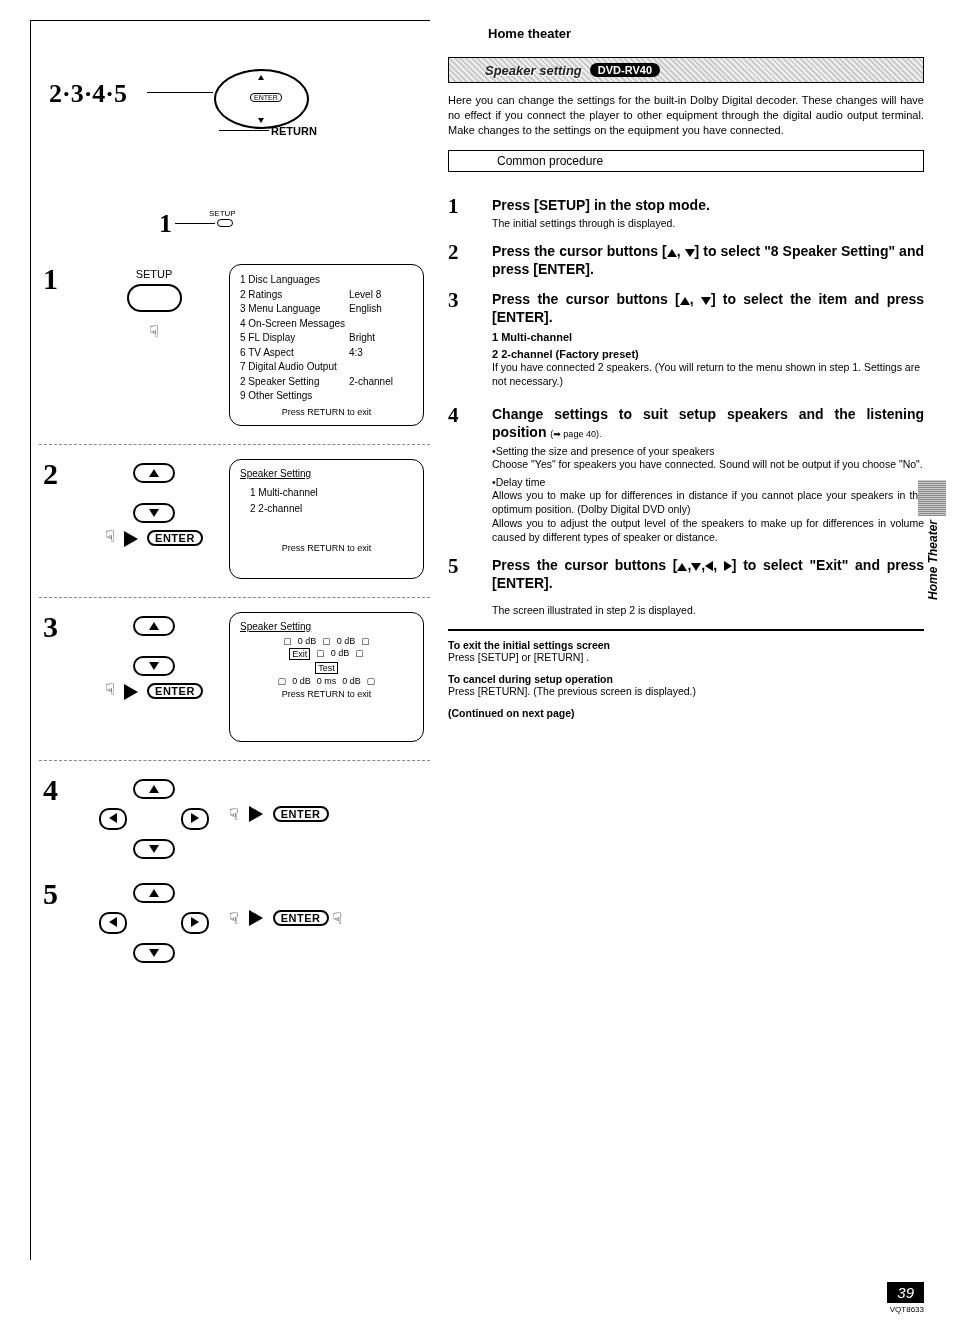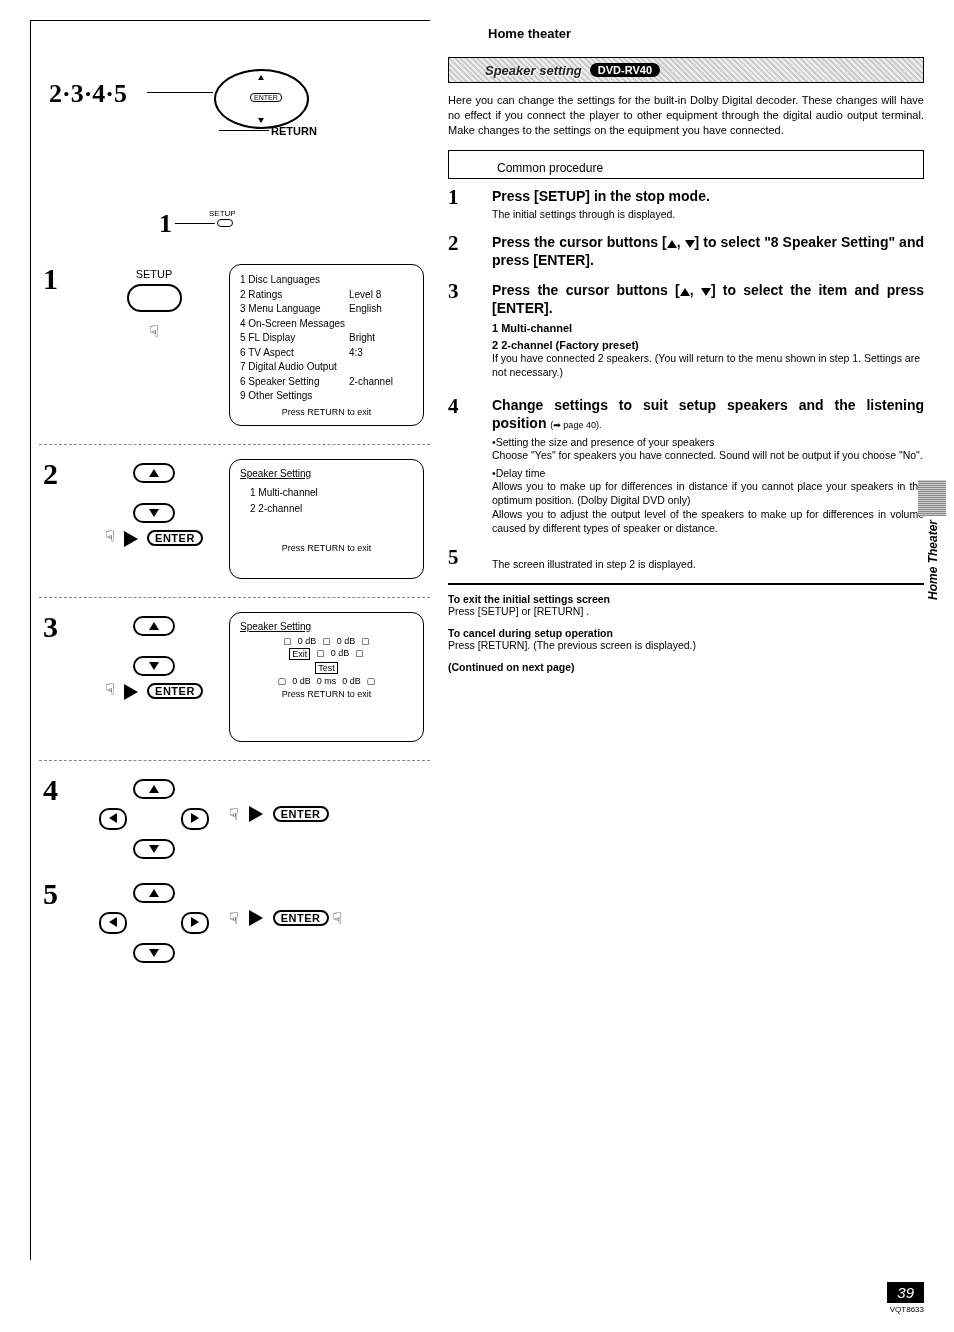--- a/index.html
+++ b/index.html
@@ -49,21 +49,21 @@
   .speaker-grid .row { display: flex; gap: 6px; justify-content: center; margin: 2px 0; }
 
   .wavy { border-top: 1px dashed #888; margin: 4px 0 14px; height: 1px; }
 
   
   .hdr-home { font-size: 13px; font-weight: bold; margin: 6px 0 16px 40px; }
   .banner { width: 100%; height: 26px; border: 1px solid #000; background: repeating-linear-gradient(45deg,#ccc,#ccc 2px,#eee 2px,#eee 4px); display: flex; align-items: center; gap: 8px; padding-left: 36px; font-size: 13px; margin-bottom: 10px; }
   .banner .title { font-weight: bold; color: #222; text-shadow: 1px 1px 0 #fff; font-style: italic; }
   .banner .pill { background: #000; color: #fff; border-radius: 10px; padding: 1px 8px; font-size: 11px; font-weight: bold; }
   .intro { font-size: 11px; line-height: 1.35; text-align: justify; margin-bottom: 12px; }
-  .common-box { border: 1px solid #000; padding: 10px 8px 3px 48px; font-size: 12px; margin-bottom: 8px; }
+  .common-box { border: 1px solid #000; padding: 3px 8px 3px 48px; font-size: 12px; margin-bottom: 24px; }
 
   .rstep { display: flex; margin-bottom: 12px; }
   .rnum { font-family: "Times New Roman", serif; font-size: 21px; font-weight: bold; width: 44px; line-height: 1; }
   .rbody { flex: 1; }
   .rtitle { font-size: 14px; font-weight: bold; line-height: 1.3; text-align: justify; }
   .rsub { font-size: 10.5px; margin-top: 2px; line-height: 1.35; }
   .rsub-ol { margin-top: 4px; }
   .rsub-item { margin-bottom: 5px; }
   .rsub-item .t { font-size: 11px; font-weight: bold; }
   .rsub-item .d { font-size: 10.5px; line-height: 1.35; padding-left: 0; }
@@ -145,21 +145,21 @@
             </div>
             <div class="menu-line">
               <span class="menu-left">6 TV Aspect</span>
               <span class="menu-right">4:3</span>
             </div>
             <div class="menu-line">
               <span class="menu-left">7 Digital Audio Output</span>
               <span class="menu-right"></span>
             </div>
             <div class="menu-line">
-              <span class="menu-left">6 Speaker Setting</span>
+              <span class="menu-left">2 Speaker Setting</span>
               <span class="menu-right">2-channel</span>
             </div>
             <div class="menu-line">
               <span class="menu-left">9 Other Settings</span>
               <span class="menu-right"></span>
             </div>
           </div>
         <div class="return-exit">Press RETURN to exit</div>
       </div>
     </div>
@@ -339,20 +339,21 @@
         <div class="bullet-desc">Choose "Yes" for speakers you have connected. Sound will not be output if you choose "No".</div>
         <div class="bullet-line">•Delay time</div>
         <div class="bullet-desc">Allows you to make up for differences in distance if you cannot place your speakers in the optimum position. (Dolby Digital DVD only)</div>
         <div class="bullet-desc">Allows you to adjust the output level of the speakers to make up for differences in volume caused by different types of speaker or distance.</div>
       </div>
     </div>
 
     <div class="rstep">
       <div class="rnum">5</div>
       <div class="rbody">
+        <div class="rtitle">Press the cursor buttons [<span class="tri tri-up"></span>,<span class="tri tri-dn"></span>,<span class="tri tri-lf"></span>, <span class="tri tri-rt"></span>] to select "Exit" and press [ENTER].</div>
         <div class="rsub" style="margin-top:10px">The screen illustrated in step 2 is displayed.</div>
       </div>
     </div>
 
     <div class="sep-heavy"></div>
 
     <div class="cancel-block">
       <div class="h">To exit the initial settings screen</div>
       <div>Press [SETUP] or [RETURN] .</div>
     </div>

